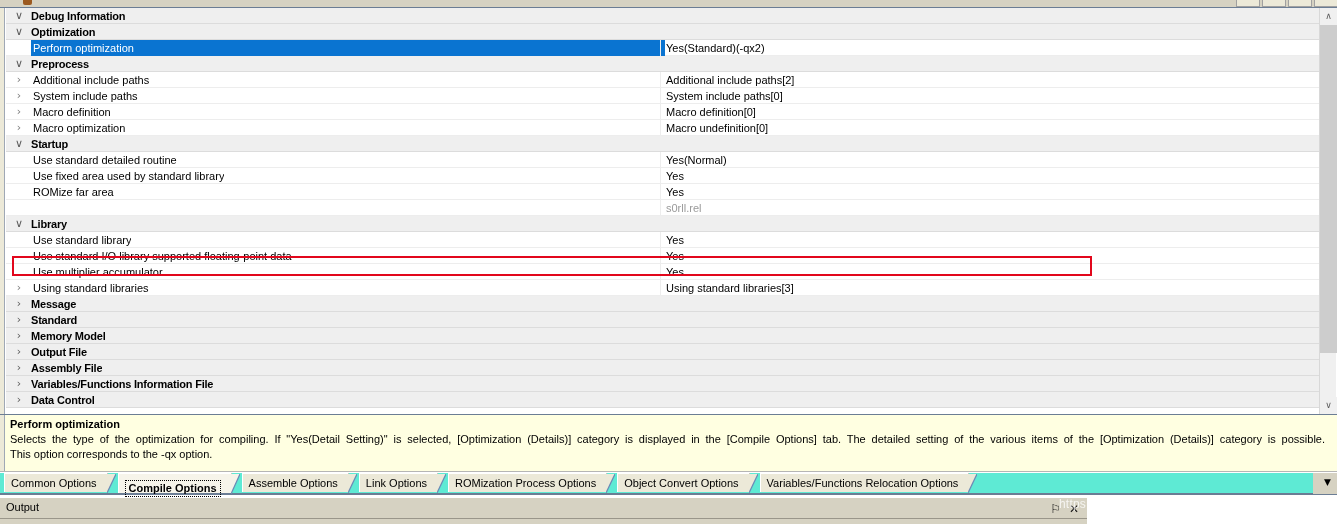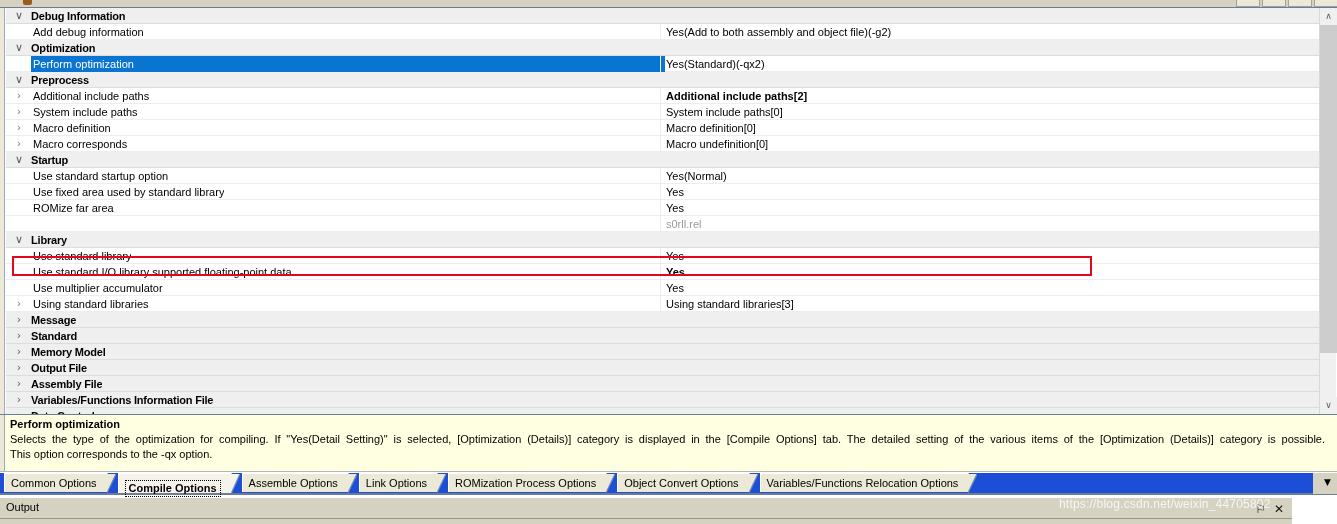--- a/index.html
+++ b/index.html
@@ -147,21 +147,21 @@
     left: 27px;
   }
   .row.selected .selmark {
     position: absolute;
     left: 655px; top: 0;
     width: 4px; height: 16px;
     background: #0a74d1;
   }
 
   
-  .value.bold { font-weight: bold; }
+  .value.bold { font-weight: normal; }
   .value.dim  { color: #9a9a9a; text-align: center; }
   .name.dim   { color: #9a9a9a; margin-top: 32px; }
 
   
   .redbox {
     position: absolute;
     left: 12px;
     top: 256px;
     width: 1080px;
     height: 20px;
@@ -240,21 +240,21 @@
     left: 10px; top: 33px;
     font-size: 11px;
   }
 
   
   .tabbar {
     position: absolute;
     left: 0; top: 473px;
     width: 1337px;
     height: 22px;
-    background: #1d4ed8;
+    background: #5eead4;
     border-bottom: 2px solid #6b7d94;
     box-sizing: border-box;
   }
   .tabs {
     position: absolute;
     left: 4px; top: 0;
     height: 22px;
     display: flex;
     align-items: flex-start;
   }
@@ -315,21 +315,21 @@
     font-size: 9px;
     color: #000000;
     font-family: "DejaVu Sans", sans-serif;
     line-height: 10px;
   }
 
   
   .outputbar {
     position: absolute;
     left: 0; top: 497px;
-    width: 1292px;
+    width: 1087px;
     height: 27px;
     background: #d6d2c2;
     border-top: 1px solid #ffffff;
     box-sizing: border-box;
   }
   .outputbar .olabel {
     position: absolute;
     left: 6px; top: 3px;
     font-size: 11px;
   }
@@ -383,25 +383,20 @@
   <div class="grid-left-rail"></div>
 
   <div class="grid-body">
 
     <div class="row cat">
       <span class="twisty">∨</span>
       <span class="name">Debug Information</span>
       <span class="value"></span>
     </div>
 
-    <div class="row leaf">
-      <span class="twisty"></span>
-      <span class="name">Add debug information</span>
-      <span class="value">Yes(Add to both assembly and object file)(-g2)</span>
-    </div>
 
     <div class="row cat">
       <span class="twisty">∨</span>
       <span class="name">Optimization</span>
       <span class="value"></span>
     </div>
 
     <div class="row leaf selected">
       <span class="name-bg"></span>
       <span class="selmark"></span>
@@ -429,33 +424,33 @@
     </div>
 
     <div class="row leaf">
       <span class="twisty">›</span>
       <span class="name">Macro definition</span>
       <span class="value">Macro definition[0]</span>
     </div>
 
     <div class="row leaf">
       <span class="twisty">›</span>
-      <span class="name">Macro corresponds</span>
+      <span class="name">Macro optimization</span>
       <span class="value">Macro undefinition[0]</span>
     </div>
 
     <div class="row cat">
       <span class="twisty">∨</span>
       <span class="name">Startup</span>
       <span class="value"></span>
     </div>
 
     <div class="row leaf">
       <span class="twisty"></span>
-      <span class="name">Use standard startup option</span>
+      <span class="name">Use standard detailed routine</span>
       <span class="value">Yes(Normal)</span>
     </div>
 
     <div class="row leaf">
       <span class="twisty"></span>
       <span class="name">Use fixed area used by standard library</span>
       <span class="value">Yes</span>
     </div>
 
     <div class="row leaf">

